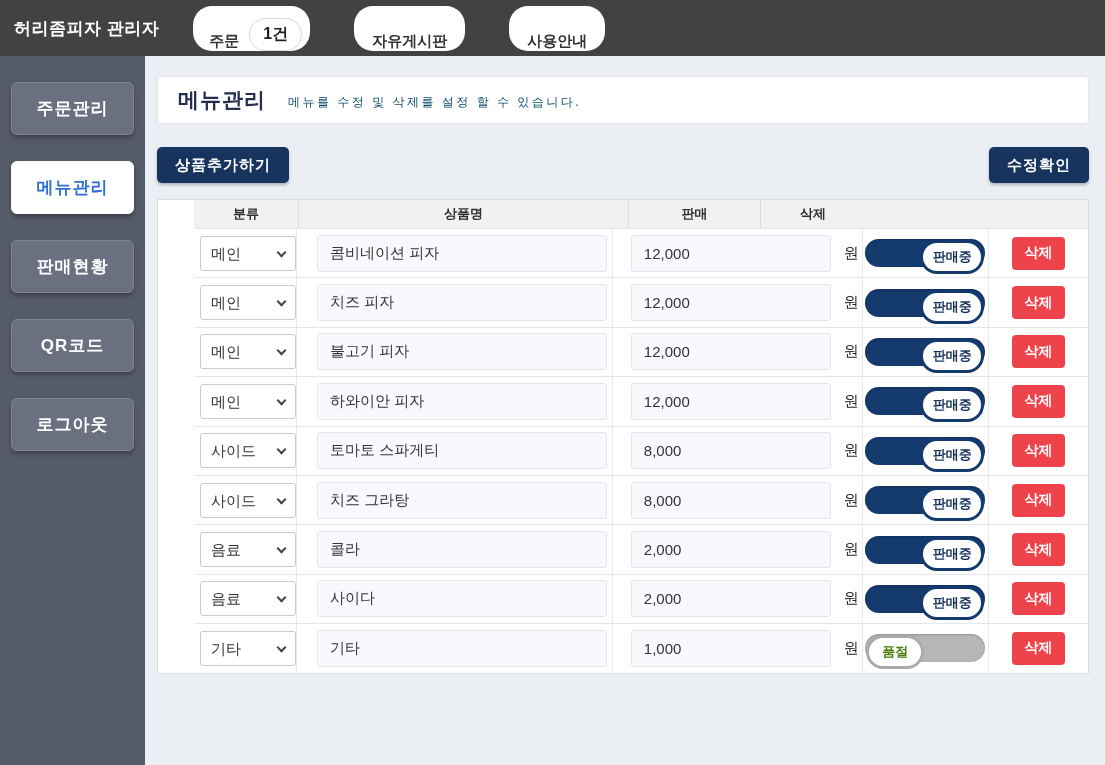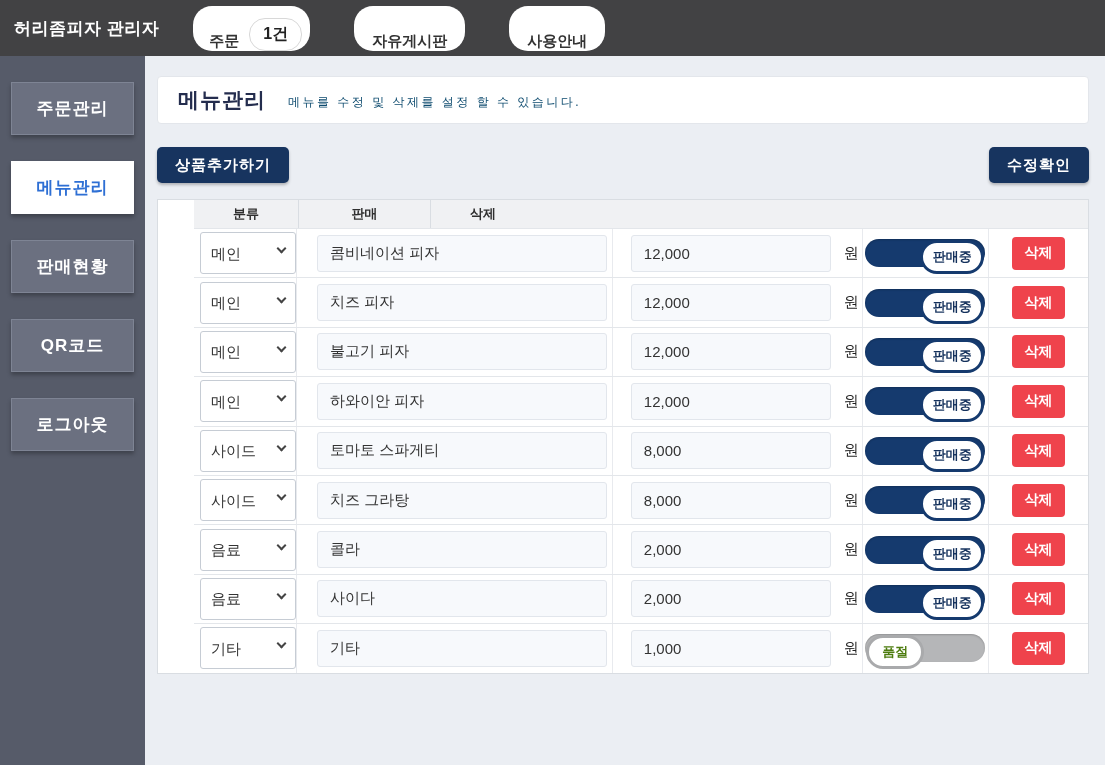--- a/index.html
+++ b/index.html
@@ -24,21 +24,21 @@
     font-size:16px; font-weight:bold; color:#222;
   }
 
   
   .sidebar {
     position:absolute; left:0; top:56px; width:145px; height:709px;
     background:#565b69; padding-top:26px;
   }
   .side-btn {
     width:123px; height:53px; margin:0 auto 26px auto;
-    background:#6b7080; border:1px solid #7e8494; border-radius:0;
+    background:#6b7080; border:1px solid #7e8494; border-radius:6px;
     box-shadow:0 3px 4px rgba(0,0,0,.28);
     color:#ffffff; font-size:17px; font-weight:bold; letter-spacing:1px;
     display:flex; align-items:center; justify-content:center; cursor:pointer;
   }
   .side-btn.active { background:#ffffff; border-color:#ffffff; color:#2e6fd4; }
 
   
   .main { position:absolute; left:145px; top:56px; width:960px; height:709px; padding:20px 16px 0 12px; }
 
   .page-card {
@@ -69,21 +69,21 @@
   .cell:last-child { border-right:none; }
   .c1 { width:105px; padding-left:6px; }
   .c2 { width:330px; padding-left:20px; }
   .c3 { width:261px; padding-left:18px; }
   .c4 { width:132px; justify-content:center; }
   .c5 { width:104px; justify-content:center; }
   .thead .c1,.thead .c2,.thead .c3 { padding-left:0; justify-content:center; }
 
   .cat-wrap { position:relative; }
   .cat-select {
-    width:96px; height:42px; appearance:none; -webkit-appearance:none;
+    width:96px; height:35px; appearance:none; -webkit-appearance:none;
     background:#ffffff; border:1px solid #c6ccd4; border-radius:3px;
     font-family:inherit; font-size:15px; color:#333; padding:0 22px 0 10px; cursor:pointer;
   }
   .chev {
     position:absolute; right:11px; top:13px; width:7px; height:7px;
     border-right:2px solid #444; border-bottom:2px solid #444;
     transform:rotate(45deg); pointer-events:none;
   }
   .txt-input {
     height:37px; background:#f7f9fc; border:1px solid #e2e6ec; border-radius:3px;
@@ -140,20 +140,21 @@
   </div>
 
   <div class="toolbar">
     <button class="navy-btn">상품추가하기</button>
     <button class="navy-btn">수정확인</button>
   </div>
 
   <div class="menu-table">
     <div class="thead">
       <div class="th c1">분류</div>
+      <div class="th c2">상품명</div>
       <div class="th c4">판매</div>
       <div class="th c5">삭제</div>
     </div>
     <div>
         <div class="row">
     <div class="cell c1">
       <span class="cat-wrap">
         <select class="cat-select">
           <option>메인</option>
         </select>

